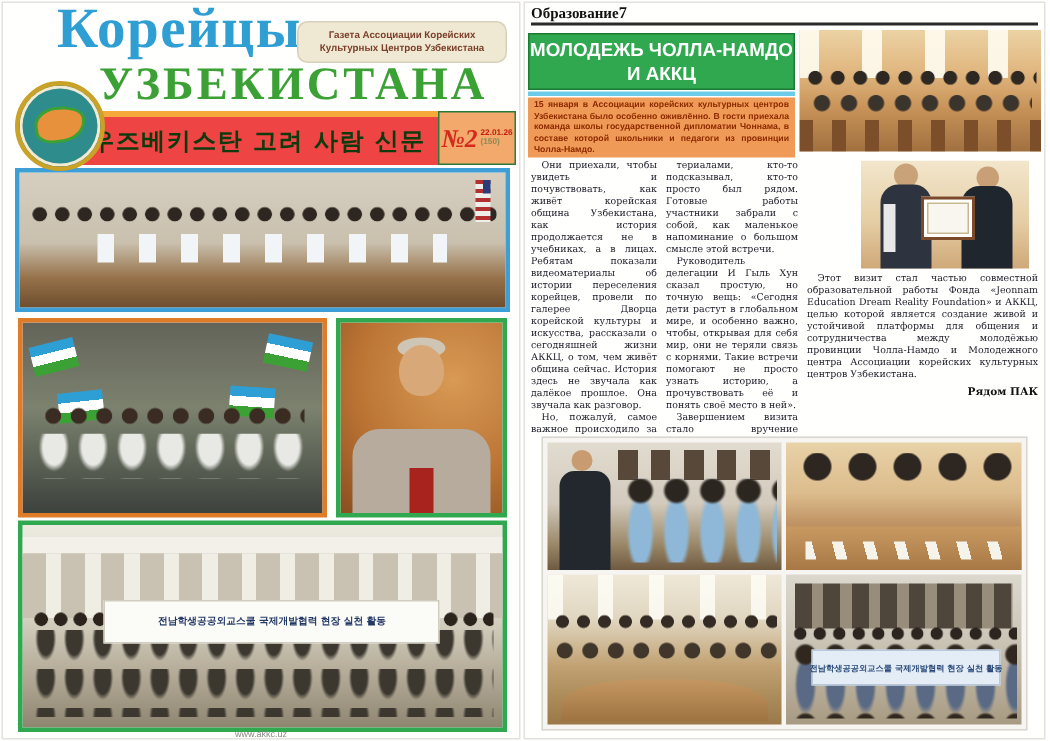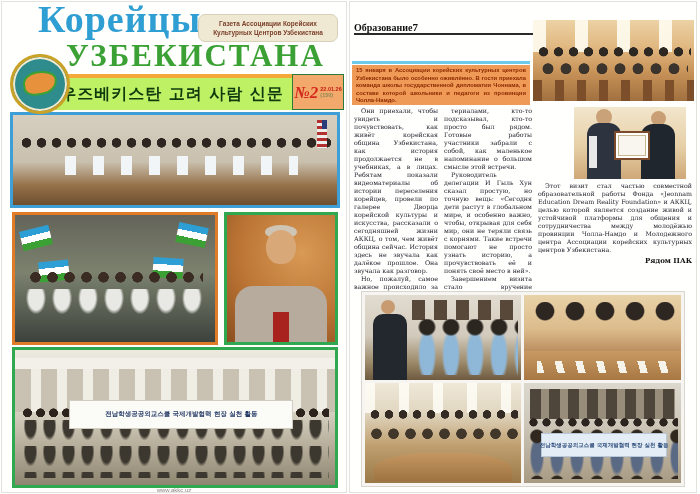--- a/index.html
+++ b/index.html
@@ -10,21 +10,21 @@
   .page.right{width:346px;height:490px;}
   .abs{position:absolute;}
 
   
   .t1{left:36px;top:-2px;font:bold 38px/1 "Liberation Serif",serif;color:#2e9ed3;letter-spacing:1px;}
   .t2{left:64px;top:38px;font:bold 31px/1 "Liberation Serif",serif;color:#3ba135;text-transform:uppercase;letter-spacing:2px;}
   .gazette{left:196px;top:12px;width:140px;height:28px;background:#efe8d2;border:1px solid #d8d0b8;border-radius:7px;
     font:bold 6.5px/1.4 "Liberation Sans",sans-serif;color:#7b3f2a;display:flex;align-items:center;justify-content:center;text-align:center;padding:1px 6px;box-sizing:border-box;}
   .logo{left:8px;top:52px;width:54px;height:54px;border-radius:50%;background:#2e8c8c;border:3px solid #c9a227;box-shadow:inset 0 0 0 2px #f2ead2;z-index:5;}
   .logo .map{position:absolute;left:10px;top:14px;width:30px;height:20px;background:#e8913c;border:2px solid #3ba135;border-radius:55% 70% 60% 45%/60% 50% 70% 45%;transform:rotate(-8deg);}
-  .kstrip{left:50px;top:72px;width:240px;height:36px;background:#bef264;border-top:4px solid #f5a93b;box-sizing:border-box;
+  .kstrip{left:50px;top:72px;width:240px;height:36px;background:#ef4444;border-top:4px solid #f5a93b;box-sizing:border-box;
     display:flex;align-items:center;justify-content:center;font:bold 16px/1 "DejaVu Sans",sans-serif;color:#0e3a0e;letter-spacing:1px;}
   .issuebox{left:290px;top:72px;width:52px;height:36px;background:#f2a96b;border:1px solid #2b7a3a;box-sizing:border-box;display:flex;align-items:center;justify-content:center;gap:2px;}
   .issueno{font:bold italic 17px/1 "Liberation Serif",serif;color:#d42a1e;}
   .issuemeta{display:flex;flex-direction:column;line-height:1.2;}
   .issuedate{font:bold 5.5px "Liberation Sans",sans-serif;color:#c32015;}
   .issuenum{font:bold 5.5px "Liberation Sans",sans-serif;color:#8a8a55;}
   .siteurl{left:0;right:0;top:485px;text-align:center;font:6px "Liberation Sans",sans-serif;color:#888;}
 
   
   .ph{position:absolute;overflow:hidden;background:#ccc;box-sizing:border-box;}
@@ -60,21 +60,21 @@
   
   .sc-banner-out{background:linear-gradient(180deg,#eceadf 0%,#ddd8ca 40%,#b5ad99 72%,#8f8672 100%);}
   .sc-banner-out .roofline{left:0;right:0;top:6%;height:8%;background:#f2f0e8;border-bottom:2px solid #c4bcaa;}
   .sc-banner-out .cols{left:0;right:0;top:14%;height:32%;background-image:repeating-linear-gradient(90deg,#c9c2b2 0 16px,#efede4 16px 26px);}
   .sc-banner-out .heads{left:2%;right:2%;top:42%;height:15px;background-image:radial-gradient(circle at 50% 45%,#2c241c 44%,transparent 48%);background-size:13px 13px;background-repeat:repeat-x;}
   .sc-banner-out .crowd{left:2%;right:2%;top:52%;bottom:5%;background-image:radial-gradient(ellipse at 50% 22%,#3c3830 38%,transparent 52%);background-size:19px 26px;background-repeat:repeat;}
   .sc-banner-out .banner{left:17%;right:13%;top:37%;height:27px;background:#fbfbf8;border:1px solid #d0ccc0;display:flex;align-items:center;justify-content:center;}
   .sc-banner-out .banner span{font:bold 6.5px "DejaVu Sans",sans-serif;color:#243a66;white-space:nowrap;}
 
   
-  .rhead{left:4px;right:4px;top:18px;height:13px;border-bottom:2px solid #2a2a2a;display:flex;align-items:flex-end;}
+  .rhead{left:4px;right:4px;top:0;height:13px;border-bottom:2px solid #2a2a2a;display:flex;align-items:flex-end;}
   .rhead .sec{font:bold 10px/1 "Liberation Serif",serif;color:#111;}
   .rhead .ctr{flex:1;text-align:center;font:8px/1 "Liberation Serif",serif;color:#333;}
   .rhead .pg{font:bold 11px/1 "Liberation Serif",serif;color:#111;}
 
   .headline{left:2px;top:20px;width:178px;height:38px;background:#2fa84f;border:1px solid #1d7a33;box-sizing:border-box;
     display:flex;flex-direction:column;align-items:center;justify-content:center;}
   .headline span{font:bold 12.5px/1.3 "Liberation Sans",sans-serif;color:#fff;text-align:center;}
   .cyanbar{left:2px;top:59px;width:178px;height:3px;background:#6ccbe8;}
   .leadbox{left:2px;top:63px;width:178px;height:40px;background:#f09a57;box-sizing:border-box;padding:2px 4px;overflow:hidden;
     font:bold 5.8px/1.3 "Liberation Sans",sans-serif;color:#8c2a00;text-align:justify;}
@@ -189,20 +189,24 @@
 
     <div class="abs siteurl">www.akkc.uz</div>
   </div>
 
   <div class="page right">
     <div class="abs rhead">
       <span class="sec">Образование</span>
       <span class="pg">7</span>
     </div>
 
+    <div class="abs headline">
+      <span>МОЛОДЕЖЬ ЧОЛЛА-НАМДО</span>
+      <span>И АККЦ</span>
+    </div>
     <div class="abs cyanbar"></div>
     <div class="abs leadbox">15 января в Ассоциации корейских культурных центров Узбекистана было особенно оживлённо. В гости приехала команда школы государственной дипломатии Чоннама, в составе которой школьники и педагоги из провинции Чолла-Намдо.</div>
 
     <div class="ph sc-classroom" style="left:183px;top:18px;width:161px;height:81px;">
       <div class="win"></div>
       <div class="heads"></div>
       <div class="heads2"></div>
       <div class="chairs"></div>
     </div>
 

